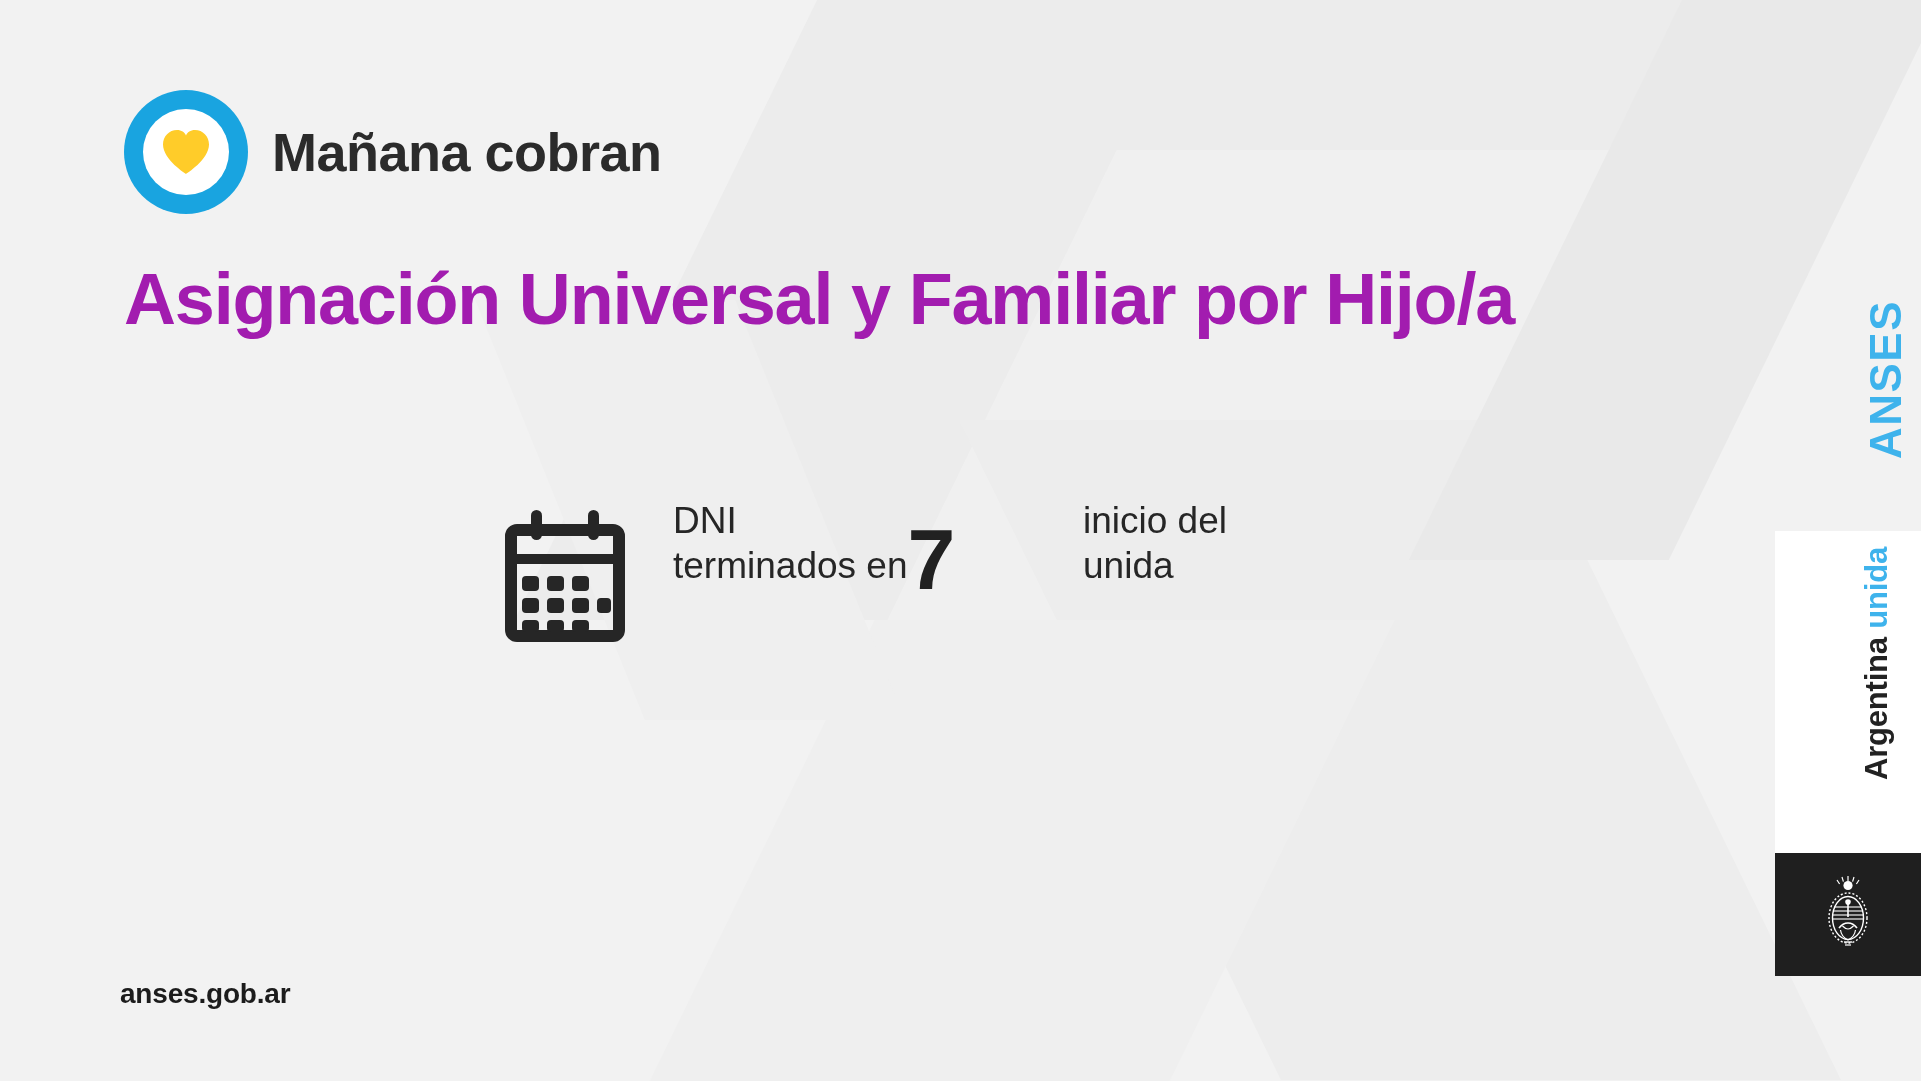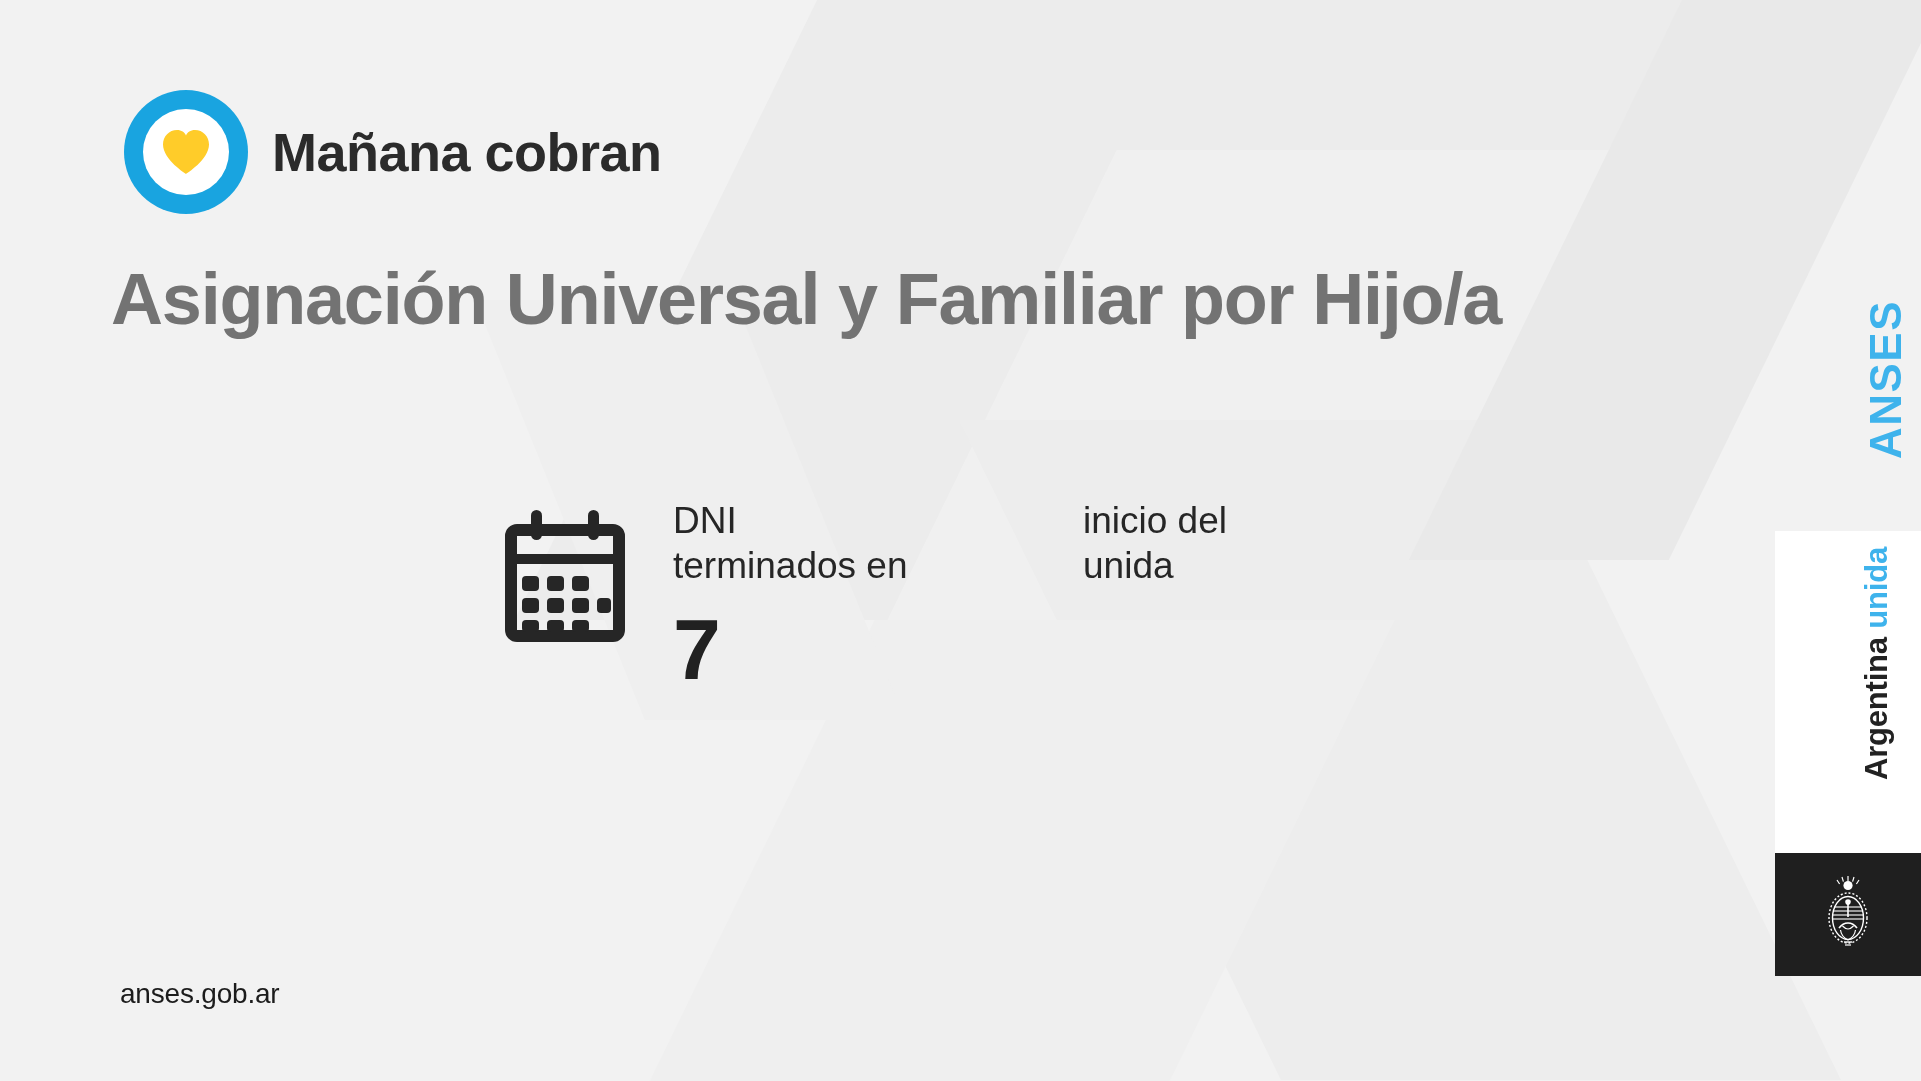--- a/index.html
+++ b/index.html
@@ -102,25 +102,25 @@
     font-size: 54px;
     font-weight: 700;
     color: #2b2b2b;
     letter-spacing: -0.5px;
     white-space: nowrap;
   }
 
   
   .main-title {
     position: absolute;
-    left: 111px;
+    left: 124px;
     top: 258px;
     font-size: 72px;
     font-weight: 700;
-    color: #737373;
+    color: #a21caf;
     letter-spacing: -1.2px;
     white-space: nowrap;
   }
 
   
   .info-strip {
     position: absolute;
     left: 505px;
     top: 498px;
     display: flex;
@@ -128,21 +128,21 @@
   }
   .cal-icon-wrap {
     width: 168px;
     flex: 0 0 168px;
     padding-top: 12px;
   }
   .cal-icon-wrap svg { display: block; }
 
   .info-col {
     display: flex;
-    flex-direction: column;
+    flex-direction: row;
   }
   .info-col.col-dni { width: 410px; }
   .info-col.col-fecha { width: 380px; }
 
   .info-label {
     font-size: 37px;
     line-height: 1.22;
     color: #262626;
     font-weight: 400;
     white-space: pre-line;
@@ -155,21 +155,21 @@
     letter-spacing: -1px;
     line-height: 1;
   }
 
   
   .footer-url {
     position: absolute;
     left: 120px;
     top: 978px;
     font-size: 28px;
-    font-weight: 400;
+    font-weight: 700;
     color: #1c1c1c;
     letter-spacing: -0.2px;
   }
 
   
   .brand-rail {
     position: absolute;
     right: 0;
     top: 0;
     width: 146px;

